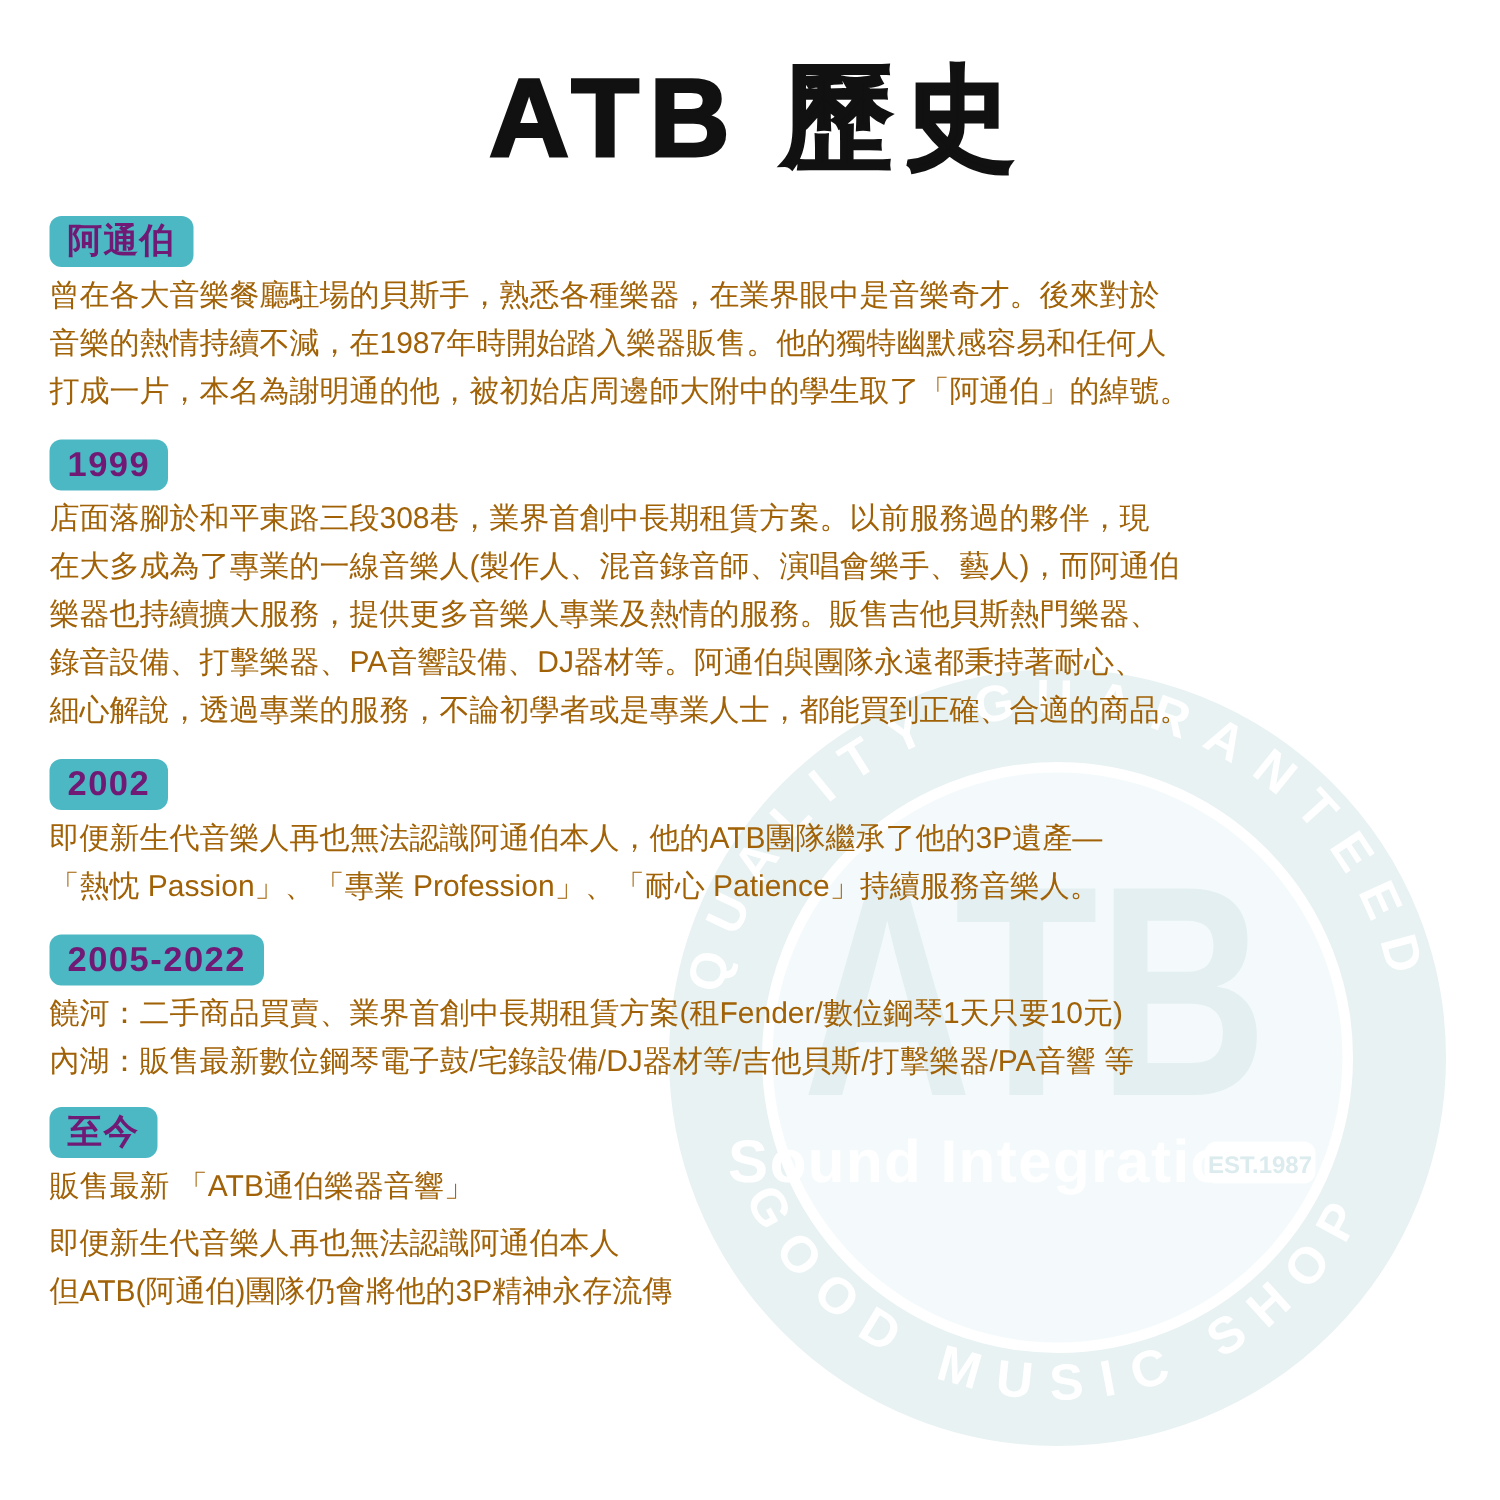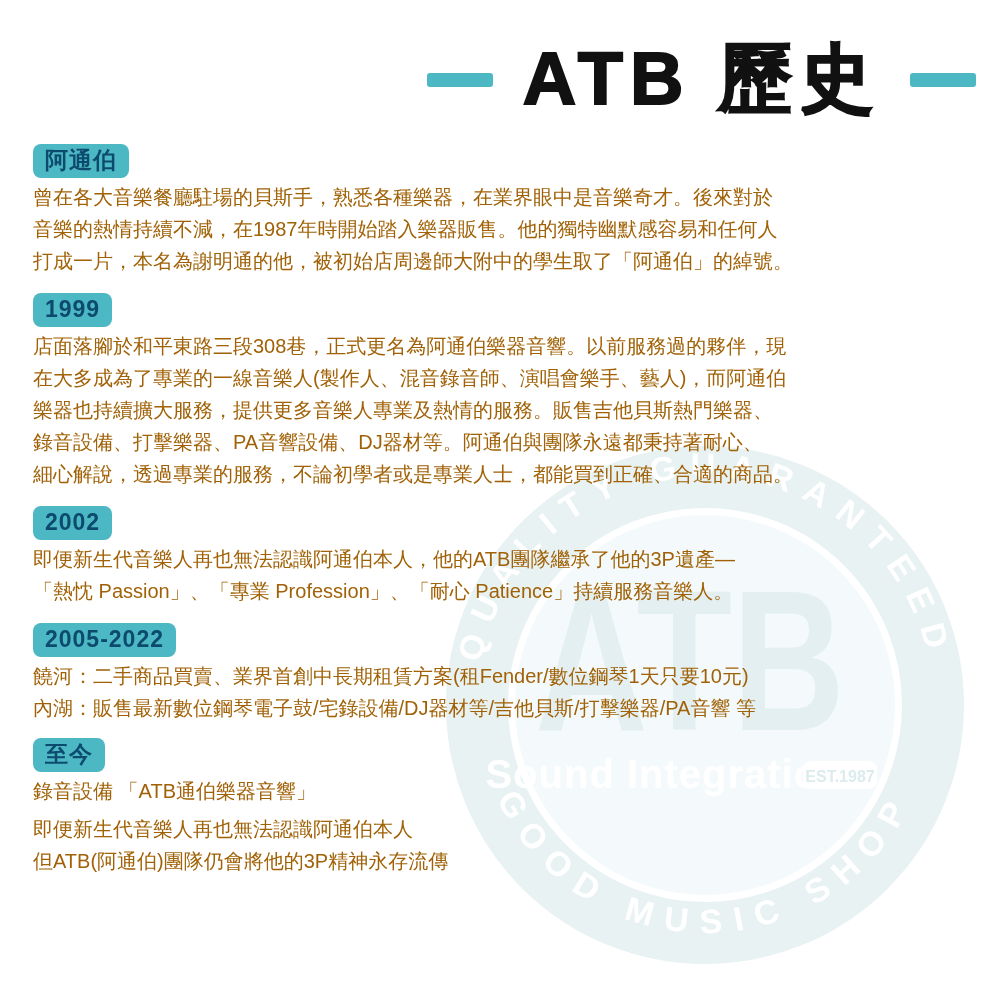--- a/index.html
+++ b/index.html
@@ -28,24 +28,24 @@
   
   .content {
     position: relative;
     z-index: 1;
     padding: 30px 24px 0 33px;
   }
 
   .title-row {
     display: flex;
     align-items: center;
-    justify-content: flex-end;
-    gap: 30px;
+    justify-content: space-between;
     height: 100px;
     margin-bottom: 14px;
+    flex-direction: column;
   }
   .title-dash {
     width: 66px;
     height: 14px;
     border-radius: 3px;
     background: #4cb8c4;
   }
   .page-title {
     font-size: 74px;
     font-weight: 900;
@@ -55,21 +55,21 @@
     white-space: nowrap;
   }
 
   .section { margin-bottom: 16px; }
   .section.tight { margin-bottom: 6px; }
   .section.mid   { margin-bottom: 14px; }
 
   .badge {
     display: inline-block;
     background: #4cb8c4;
-    color: #0c4a6e;
+    color: #701a75;
     font-size: 23px;
     font-weight: bold;
     line-height: 1;
     padding: 5px 12px 6px 12px;
     border-radius: 8px;
     margin-bottom: 3px;
     letter-spacing: 1px;
   }
 
   .line {
@@ -123,42 +123,42 @@
 
     <div class="section">
       <div class="badge">阿通伯</div>
       <div class="line">曾在各大音樂餐廳駐場的貝斯手，熟悉各種樂器，在業界眼中是音樂奇才。後來對於</div>
       <div class="line">音樂的熱情持續不減，在1987年時開始踏入樂器販售。他的獨特幽默感容易和任何人</div>
       <div class="line">打成一片，本名為謝明通的他，被初始店周邊師大附中的學生取了「阿通伯」的綽號。</div>
     </div>
 
     <div class="section">
       <div class="badge">1999</div>
-      <div class="line">店面落腳於和平東路三段308巷，正式更名為阿通伯樂器音響。以前服務過的夥伴，現</div>
+      <div class="line">店面落腳於和平東路三段308巷，業界首創中長期租賃方案。以前服務過的夥伴，現</div>
       <div class="line">在大多成為了專業的一線音樂人(製作人、混音錄音師、演唱會樂手、藝人)，而阿通伯</div>
       <div class="line">樂器也持續擴大服務，提供更多音樂人專業及熱情的服務。販售吉他貝斯熱門樂器、</div>
       <div class="line">錄音設備、打擊樂器、PA音響設備、DJ器材等。阿通伯與團隊永遠都秉持著耐心、</div>
       <div class="line">細心解說，透過專業的服務，不論初學者或是專業人士，都能買到正確、合適的商品。</div>
     </div>
 
     <div class="section">
       <div class="badge">2002</div>
       <div class="line">即便新生代音樂人再也無法認識阿通伯本人，他的ATB團隊繼承了他的3P遺產—</div>
       <div class="line">「熱忱 Passion」、「專業 Profession」、「耐心 Patience」持續服務音樂人。</div>
     </div>
 
     <div class="section mid">
       <div class="badge">2005-2022</div>
       <div class="line">饒河：二手商品買賣、業界首創中長期租賃方案(租Fender/數位鋼琴1天只要10元)</div>
       <div class="line">內湖：販售最新數位鋼琴電子鼓/宅錄設備/DJ器材等/吉他貝斯/打擊樂器/PA音響 等</div>
     </div>
 
     <div class="section tight">
       <div class="badge">至今</div>
-      <div class="line">錄音設備 「ATB通伯樂器音響」</div>
+      <div class="line">販售最新 「ATB通伯樂器音響」</div>
     </div>
 
 
     <div class="section">
       <div class="line">即便新生代音樂人再也無法認識阿通伯本人</div>
       <div class="line">但ATB(阿通伯)團隊仍會將他的3P精神永存流傳</div>
     </div>
 
   </div>
 </div>

